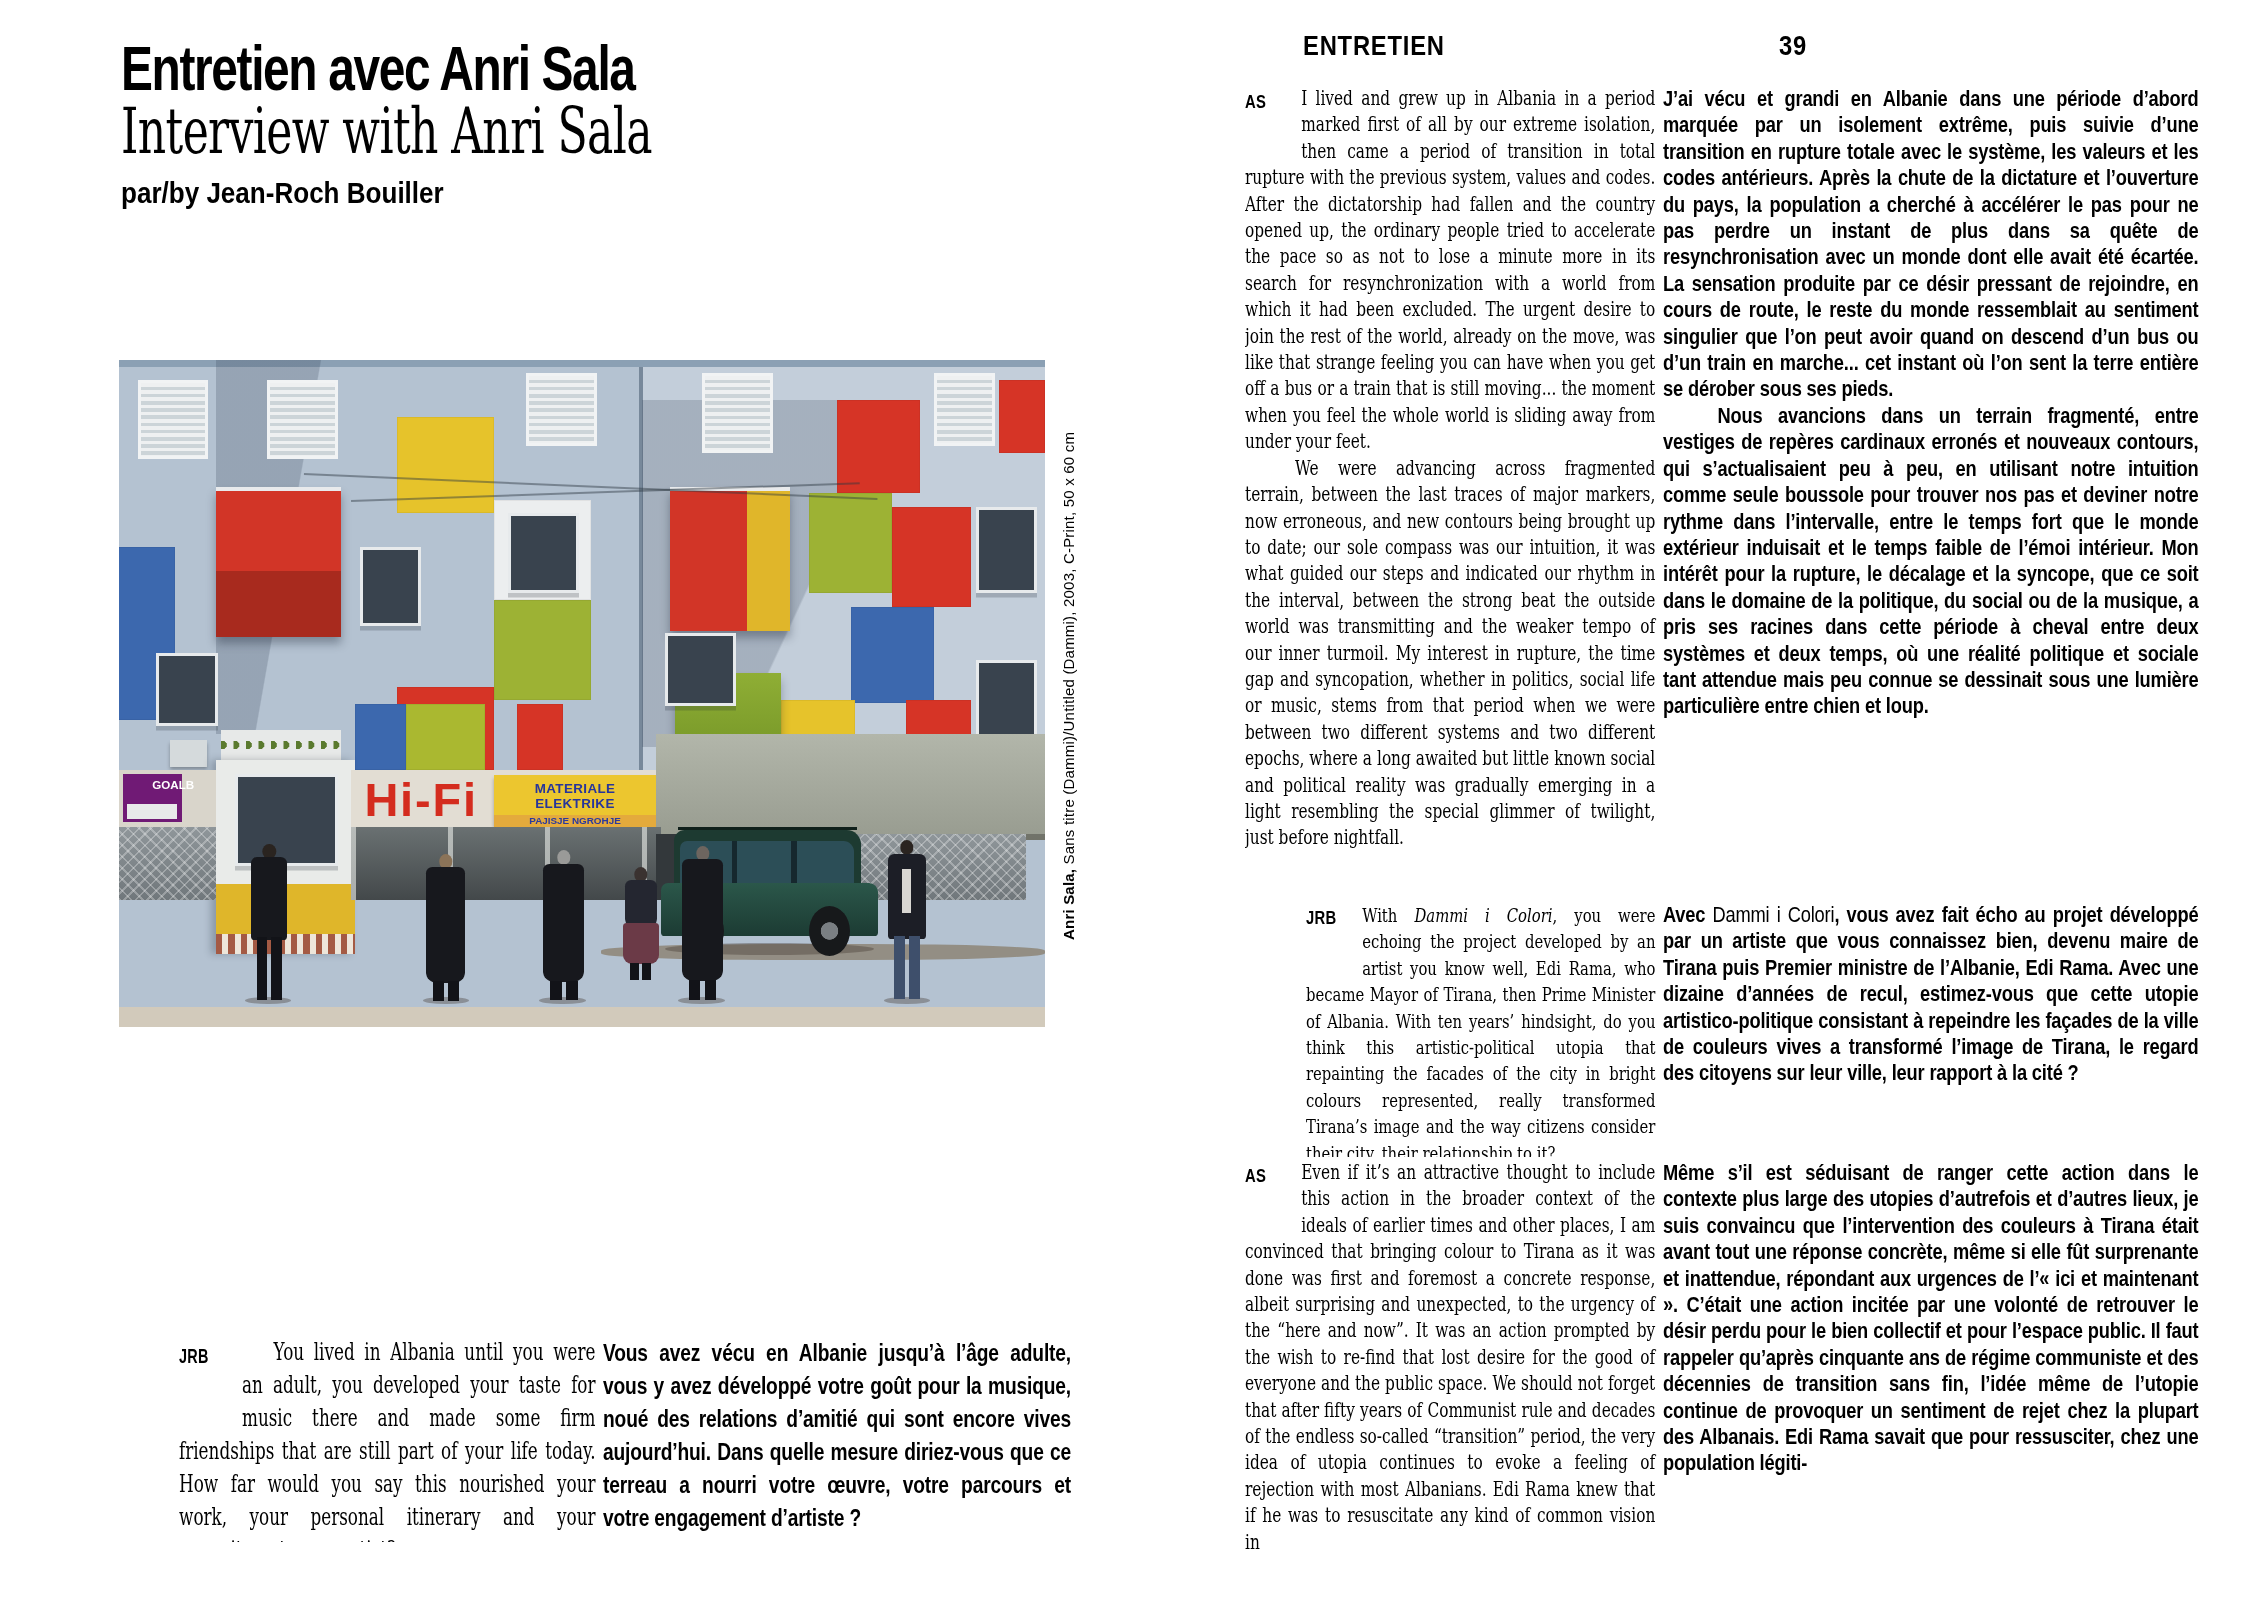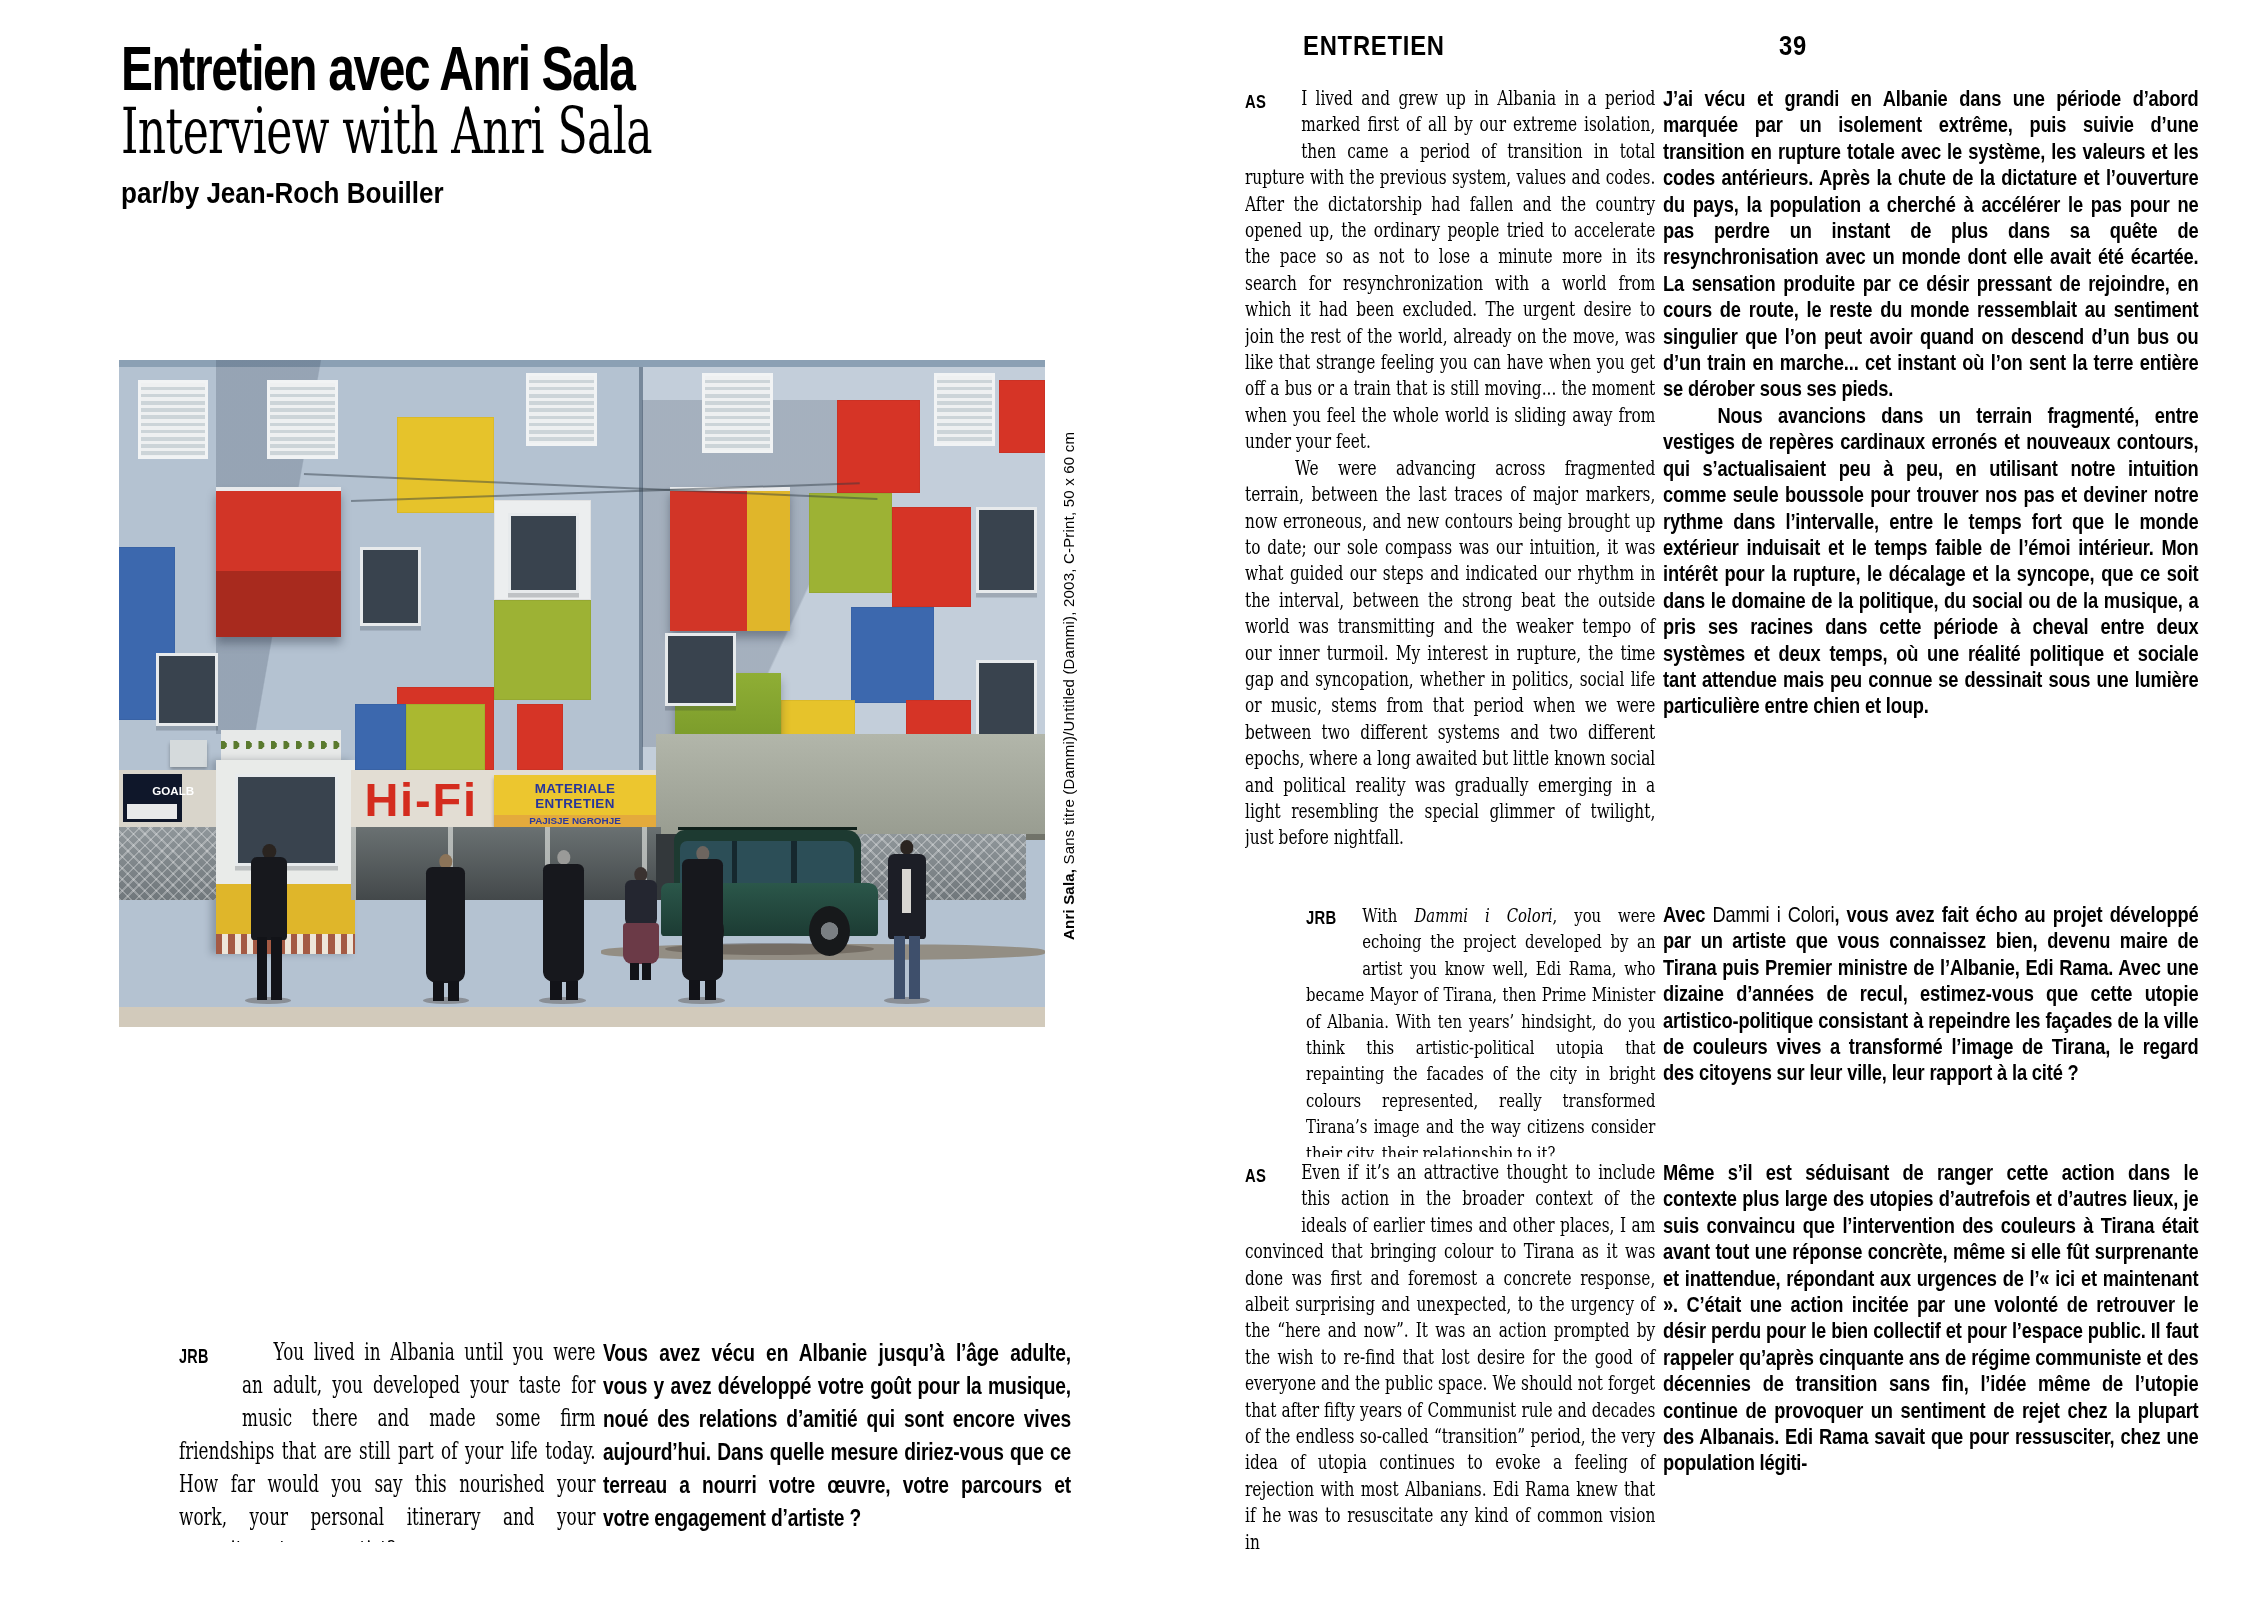--- a/index.html
+++ b/index.html
@@ -135,32 +135,32 @@
     <div class="win" style="left:12.5%;top:62%;width:10.5%;height:13%;"></div>
     <div style="left:10.5%;top:78.5%;width:15%;height:8%;background:#dfb62a;"></div>
     <div style="left:10.5%;top:86%;width:15%;height:3%;
          background:repeating-linear-gradient(90deg,#a45a44 0 6.3px,#eee6da 6.3px 12.5px);"></div>
 
     <div class="wire" style="left:20%;top:17%;width:62%;transform:rotate(2.5deg);"></div>
     <div class="wire" style="left:25%;top:21%;width:55%;transform:rotate(-2deg);"></div>
 
     <div style="left:0;top:61.5%;width:10.5%;height:8.5%;background:#d9d5cb;"></div>
     <div style="left:25%;top:61.5%;width:33.5%;height:8.5%;background:#e2ddd3;"></div>
-    <div style="left:0.4%;top:62%;width:6.4%;height:7.2%;background:#0f172a;color:#fff;
-         font-weight:bold;font-size:11.6px;text-align:center;padding-top:10px;box-sizing:border-box;">
+    <div style="left:0.4%;top:62%;width:6.4%;height:7.2%;background:#701a75;color:#fff;
+         font-weight:bold;font-size:11.6px;text-align:center;padding-top:4px;box-sizing:border-box;">
       <span>GOALB</span>
       <div style="position:absolute;left:8%;bottom:6%;width:84%;height:30%;background:#e8e9ea;"></div>
     </div>
     <div style="left:26.5%;top:61.8%;width:14%;height:8%;color:#d42c1e;
          font-weight:bold;font-size:47px;letter-spacing:1.8px;font-family:'Liberation Sans',sans-serif;">
       <span>Hi-Fi</span>
     </div>
     <div style="left:40.5%;top:62.2%;width:17.5%;height:7.6%;background:#ecc62f;
          box-shadow:0 2.7px 3.6px rgba(0,0,0,.3);text-align:center;box-sizing:border-box;padding-top:6.3px;">
-      <div style="position:static;color:#27359b;font-weight:bold;font-size:13.4px;letter-spacing:0.4px;">MATERIALE ENTRETIEN</div>
+      <div style="position:static;color:#27359b;font-weight:bold;font-size:13.4px;letter-spacing:0.4px;">MATERIALE ELEKTRIKE</div>
       <div style="position:static;color:#2b3a9e;font-weight:bold;font-size:9.9px;margin-top:3.6px;background:#e4aa3c;">PAJISJE NGROHJE KONDICIONIMI</div>
     </div>
 
     <div style="left:58%;top:56%;width:42%;height:15%;
          background:linear-gradient(#b2b6aa,#999d91);border-bottom:6.3px solid rgba(60,60,52,.55);"></div>
 
     <div class="shutter" style="left:0;top:70%;width:10.5%;height:11%;"></div>
     <div class="glass" style="left:25%;top:70%;width:33.5%;height:11%;"></div>
     <div class="glass" style="left:58%;top:71%;width:21%;height:10%;background:#33383b;"></div>
     <div class="shutter" style="left:79%;top:71%;width:19%;height:10%;"></div>

